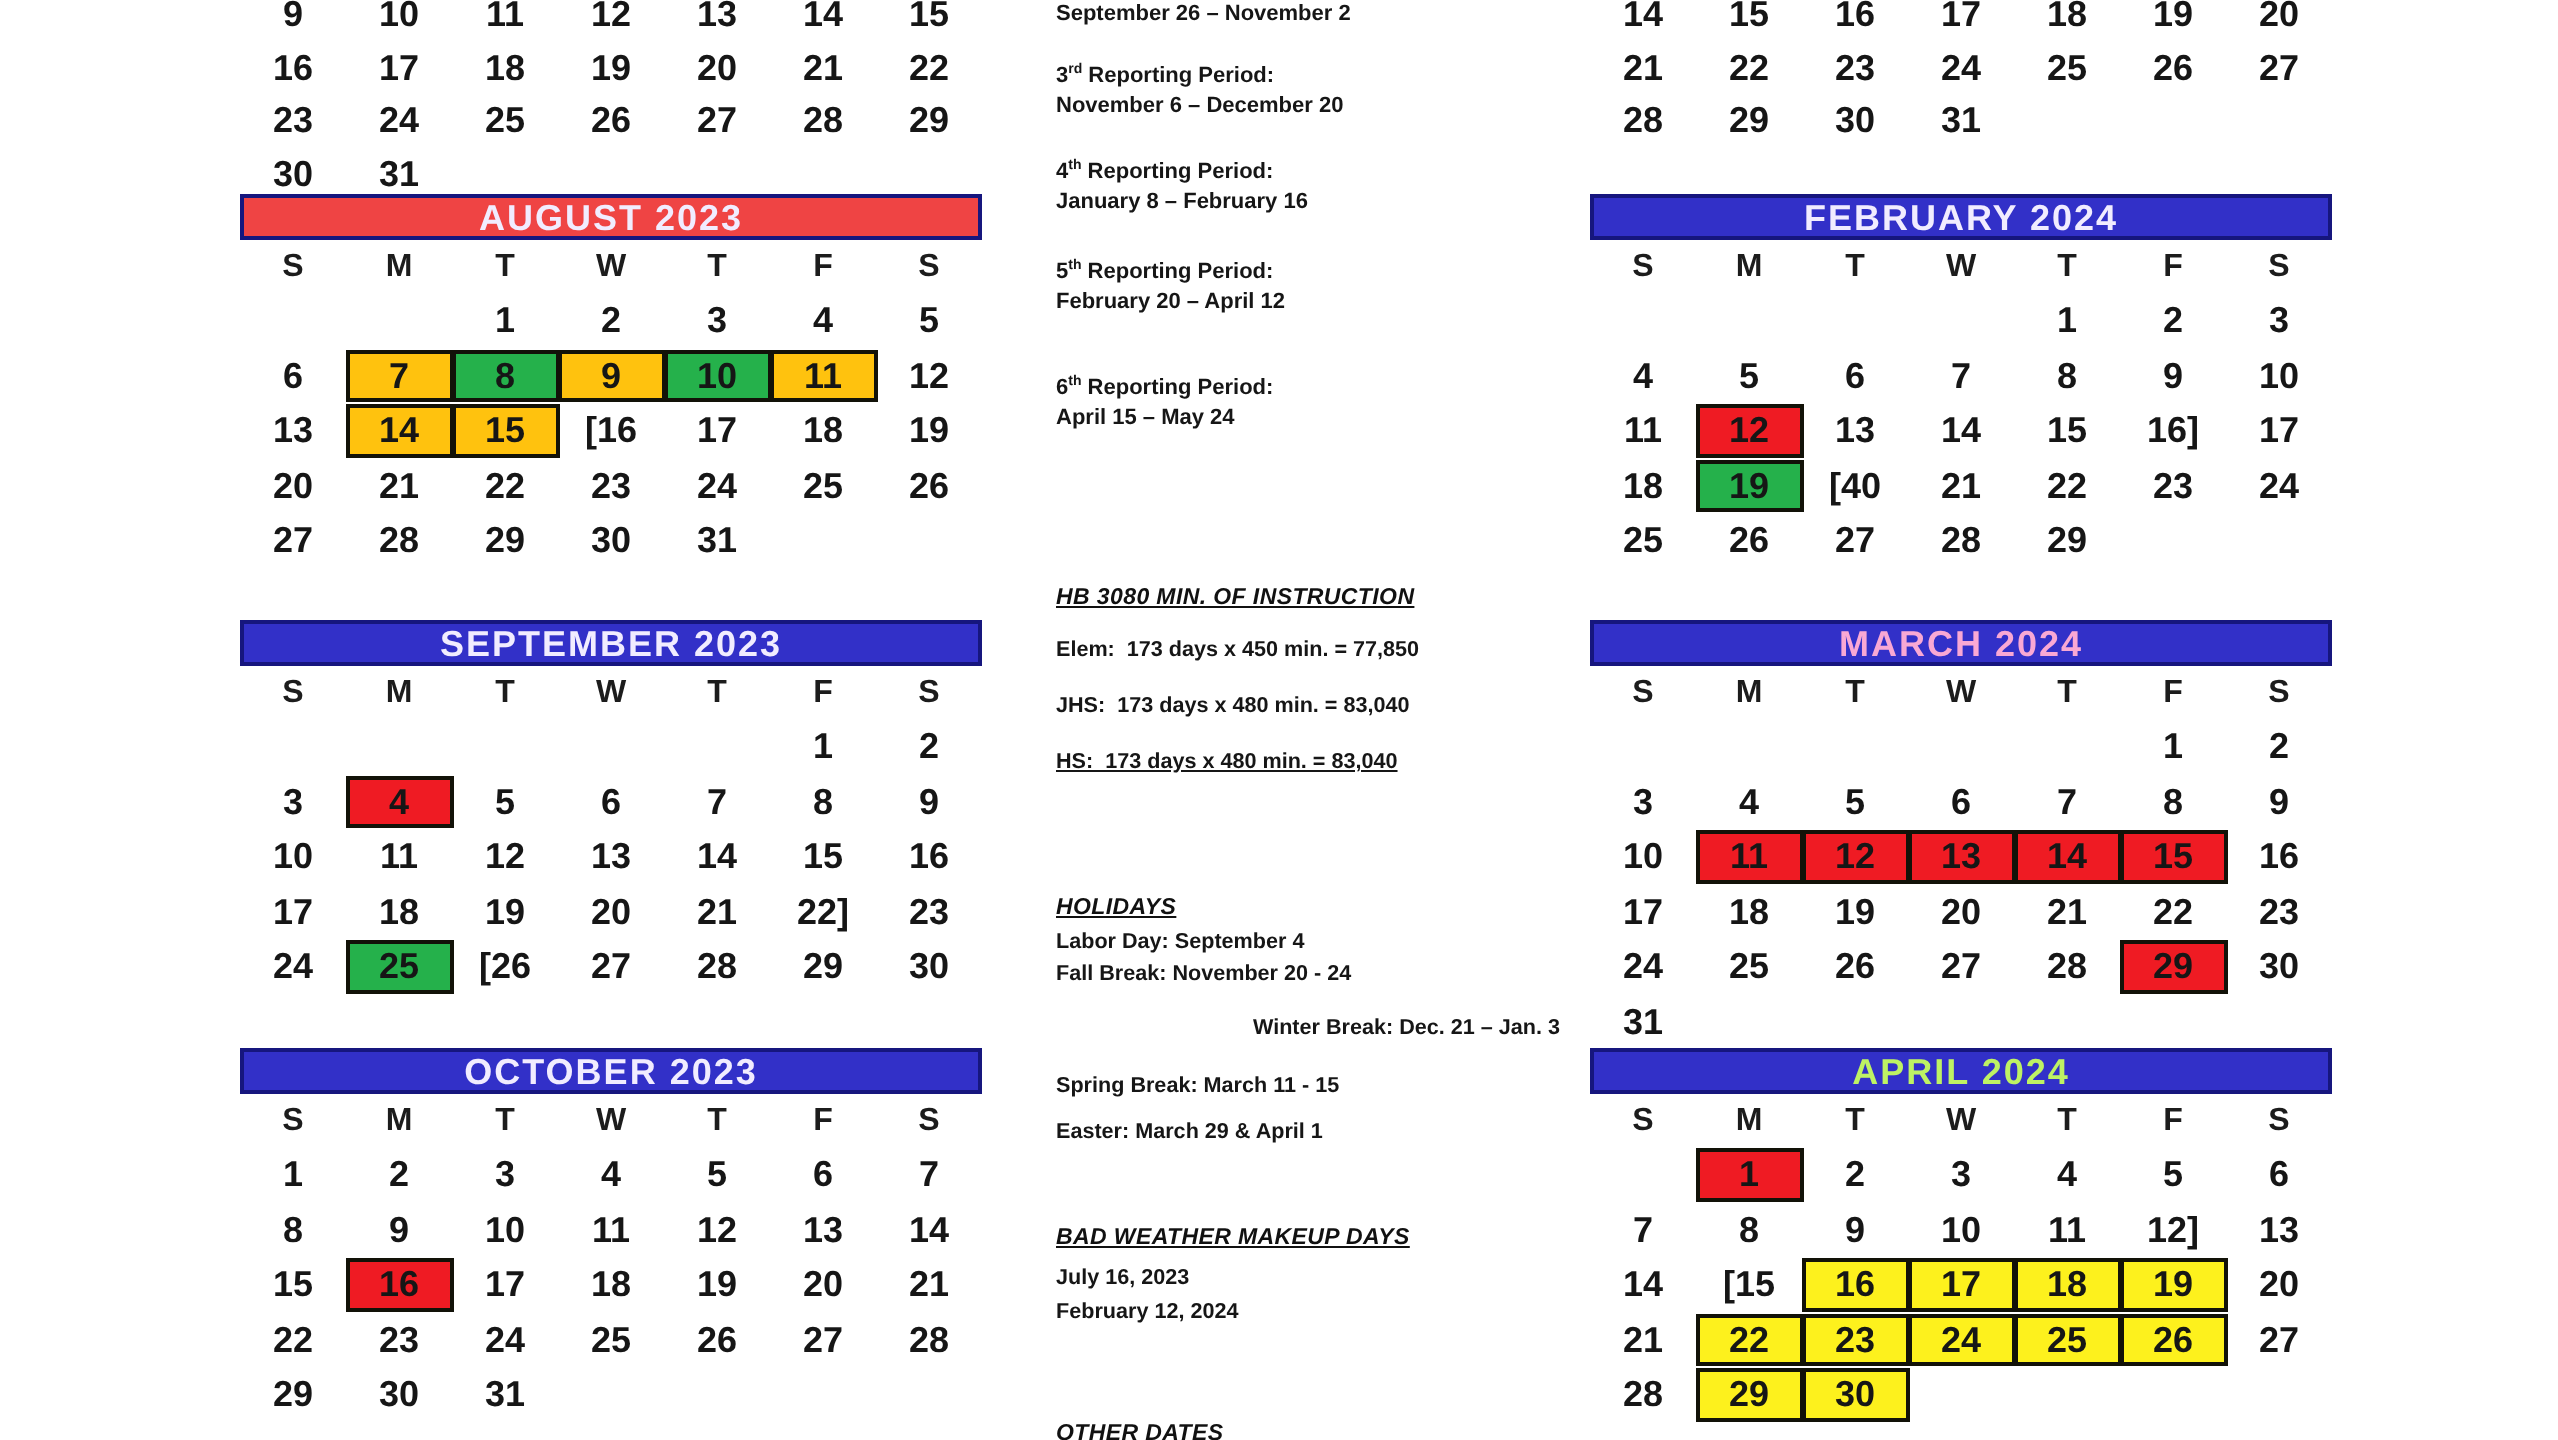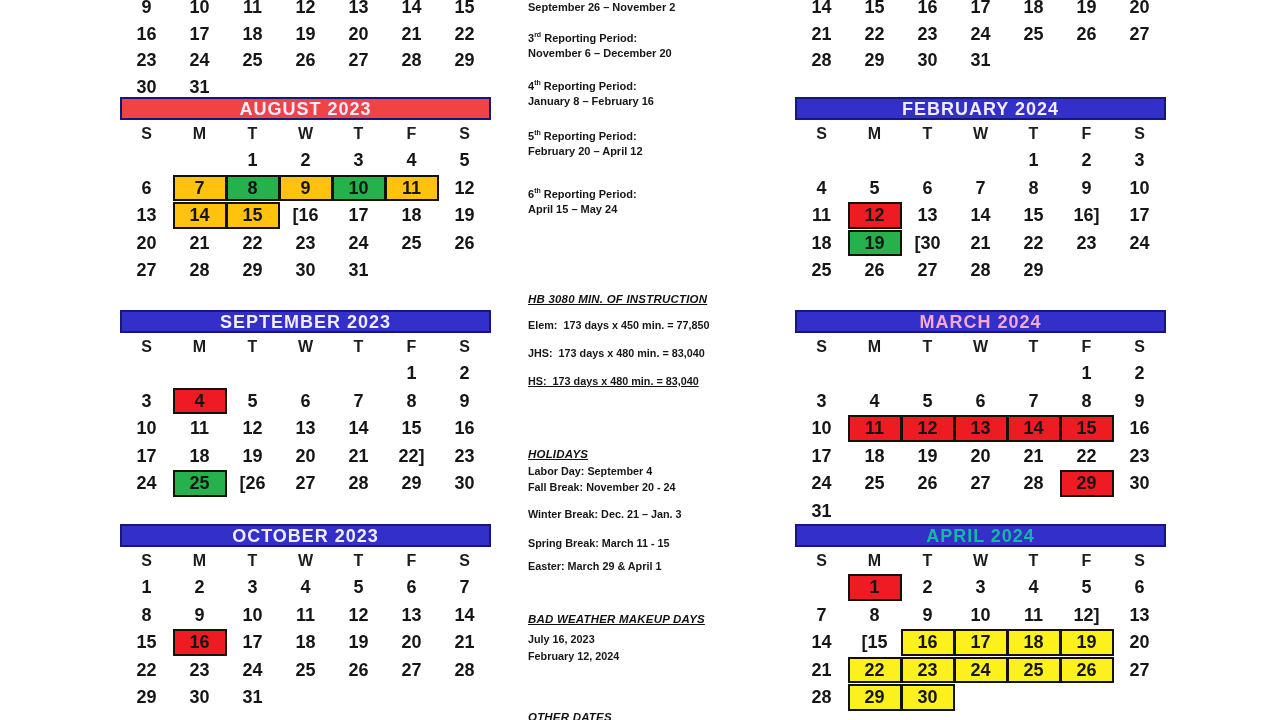--- a/index.html
+++ b/index.html
@@ -541,21 +541,21 @@
           <div class="sec-line" style="margin-bottom: 14px;">JHS:  173 days x 480 min. = 83,040</div>
           <div class="sec-line" style="margin-bottom: 10px; text-decoration: underline;">HS:  173 days x 480 min. = 83,040</div>
         </div>
     </div>
 
     <div class="sec" style="top:447px">
       <div class="sec-title">HOLIDAYS</div>
       <div>
           <div class="sec-line" style="margin-top: 3px;">Labor Day: September 4</div>
           <div class="sec-line" style="margin-top: 2px;">Fall Break: November 20 - 24</div>
-          <div class="sec-line" style="margin-top: 13px;">Winter Break: Dec. 21 – Jan. 3</div>
+          <div class="sec-line" style="margin-top: 13px; text-align: right;">Winter Break: Dec. 21 – Jan. 3</div>
           <div class="sec-line" style="margin-top: 15px;">Spring Break: March 11 - 15</div>
           <div class="sec-line" style="margin-top: 9px;">Easter: March 29 &amp; April 1</div>
         </div>
     </div>
 
     <div class="sec" style="top:612px">
       <div class="sec-title">BAD WEATHER MAKEUP DAYS</div>
       <div>
           <div class="sec-line" style="margin-top: 6px;">July 16, 2023</div>
           <div class="sec-line" style="margin-top: 3px;">February 12, 2024</div>
@@ -710,21 +710,21 @@
         </div>
         <div class="day-row">
           <div class="day">
             <span class="num">18</span>
           </div>
           <div class="day">
             <div class="fill" style="background: rgb(37, 177, 75);"></div>
             <span class="num">19</span>
           </div>
           <div class="day">
-            <span class="num">[30</span>
+            <span class="num">[40</span>
           </div>
           <div class="day">
             <span class="num">21</span>
           </div>
           <div class="day">
             <span class="num">22</span>
           </div>
           <div class="day">
             <span class="num">23</span>
           </div>
@@ -883,21 +883,21 @@
           <div class="day"></div>
           <div class="day"></div>
           <div class="day"></div>
           <div class="day"></div>
           <div class="day"></div>
           <div class="day"></div>
         </div>
       </div>
       <div class="month" style="top: 524px;">
         <div class="month-header" style="background: rgb(50, 48, 200);">
-          <span class="month-title" style="color: #14b8a6;">APRIL 2024</span>
+          <span class="month-title" style="color: #bef264;">APRIL 2024</span>
         </div>
         <div class="week-row">
           <div class="wd">S</div>
           <div class="wd">M</div>
           <div class="wd">T</div>
           <div class="wd">W</div>
           <div class="wd">T</div>
           <div class="wd">F</div>
           <div class="wd">S</div>
         </div>

